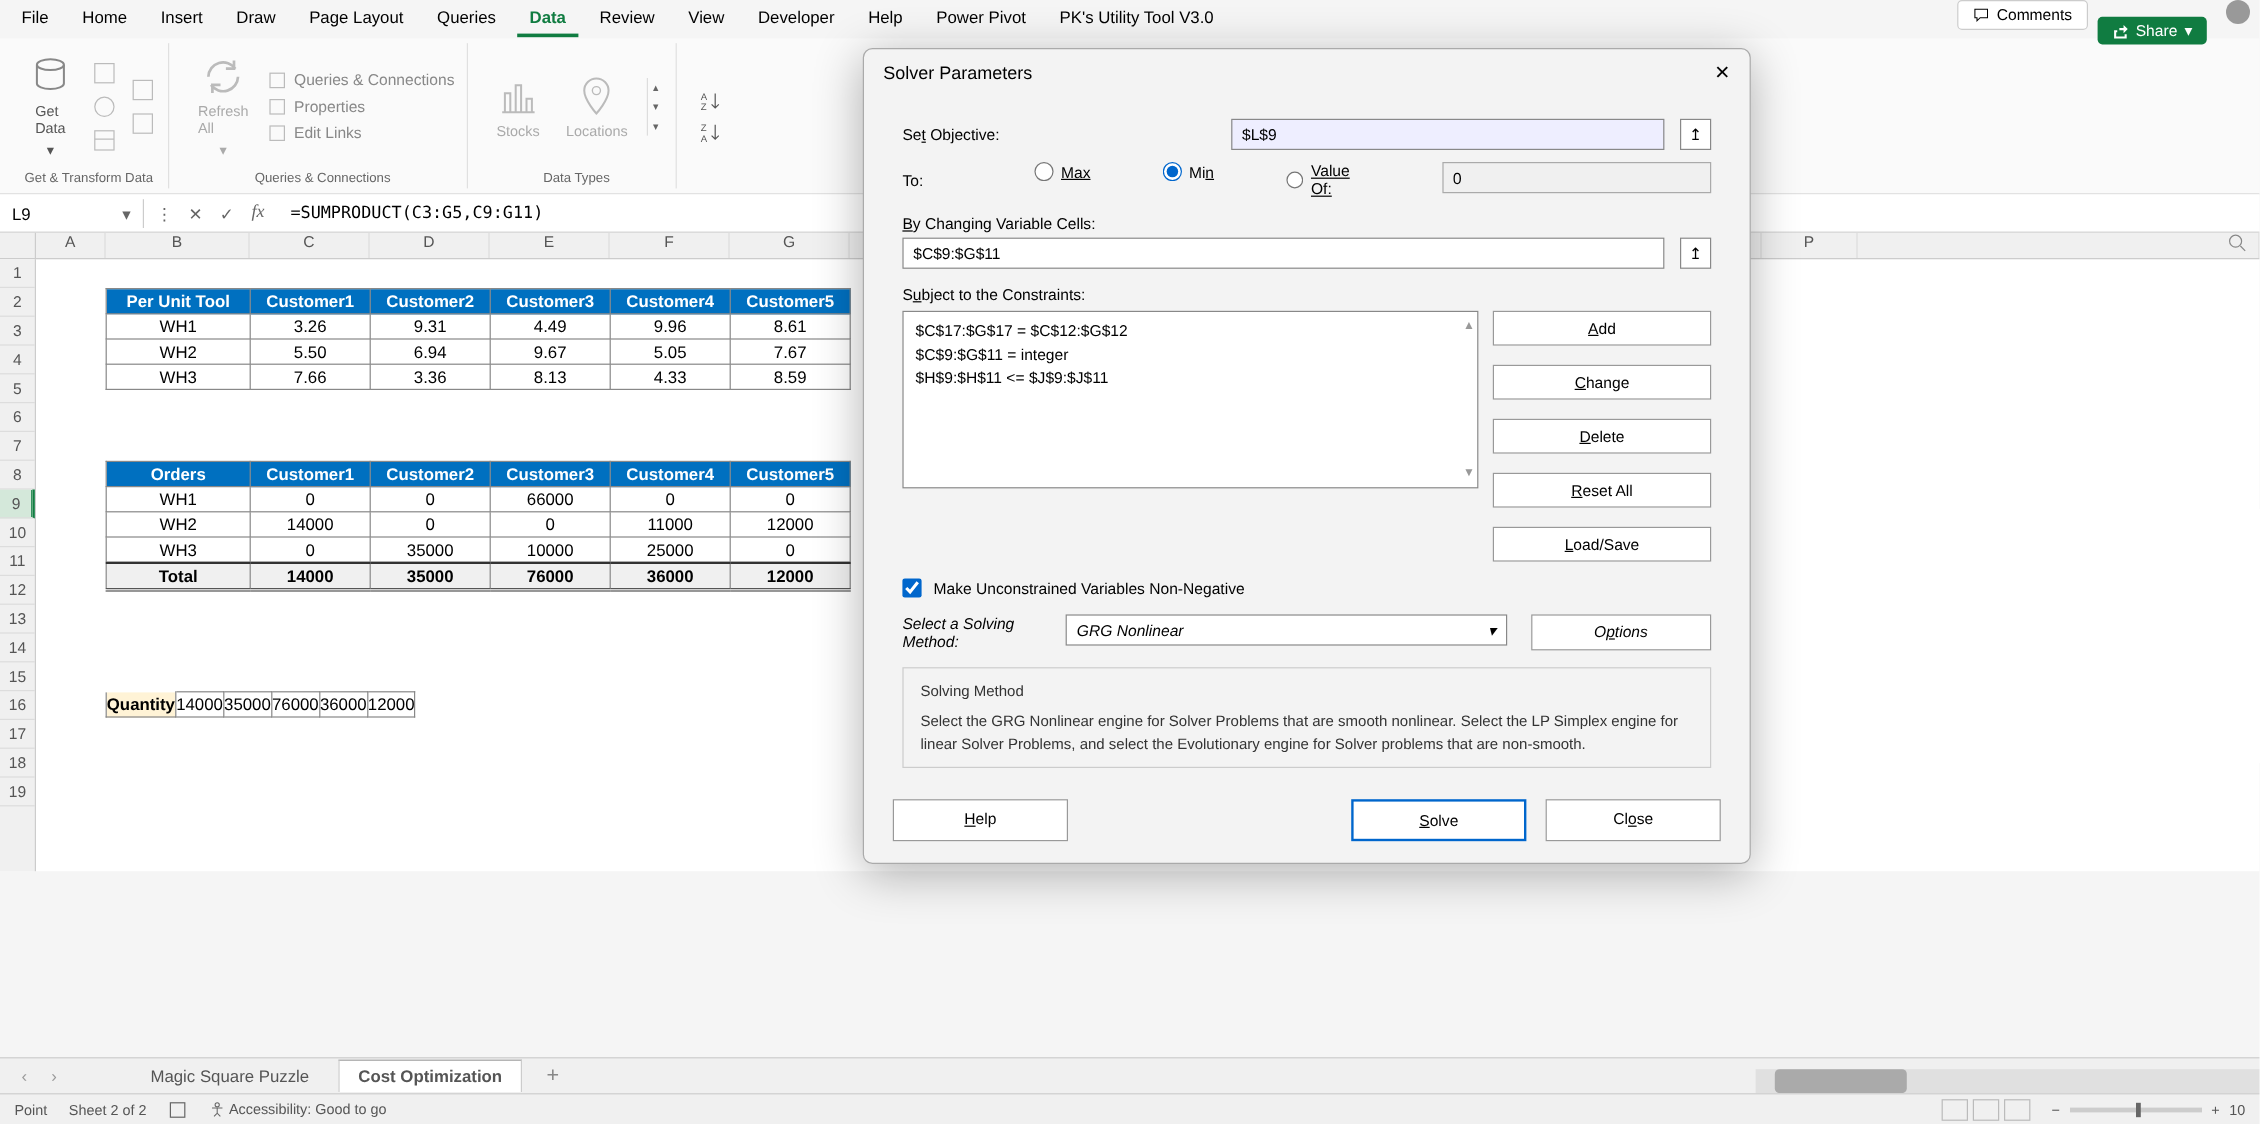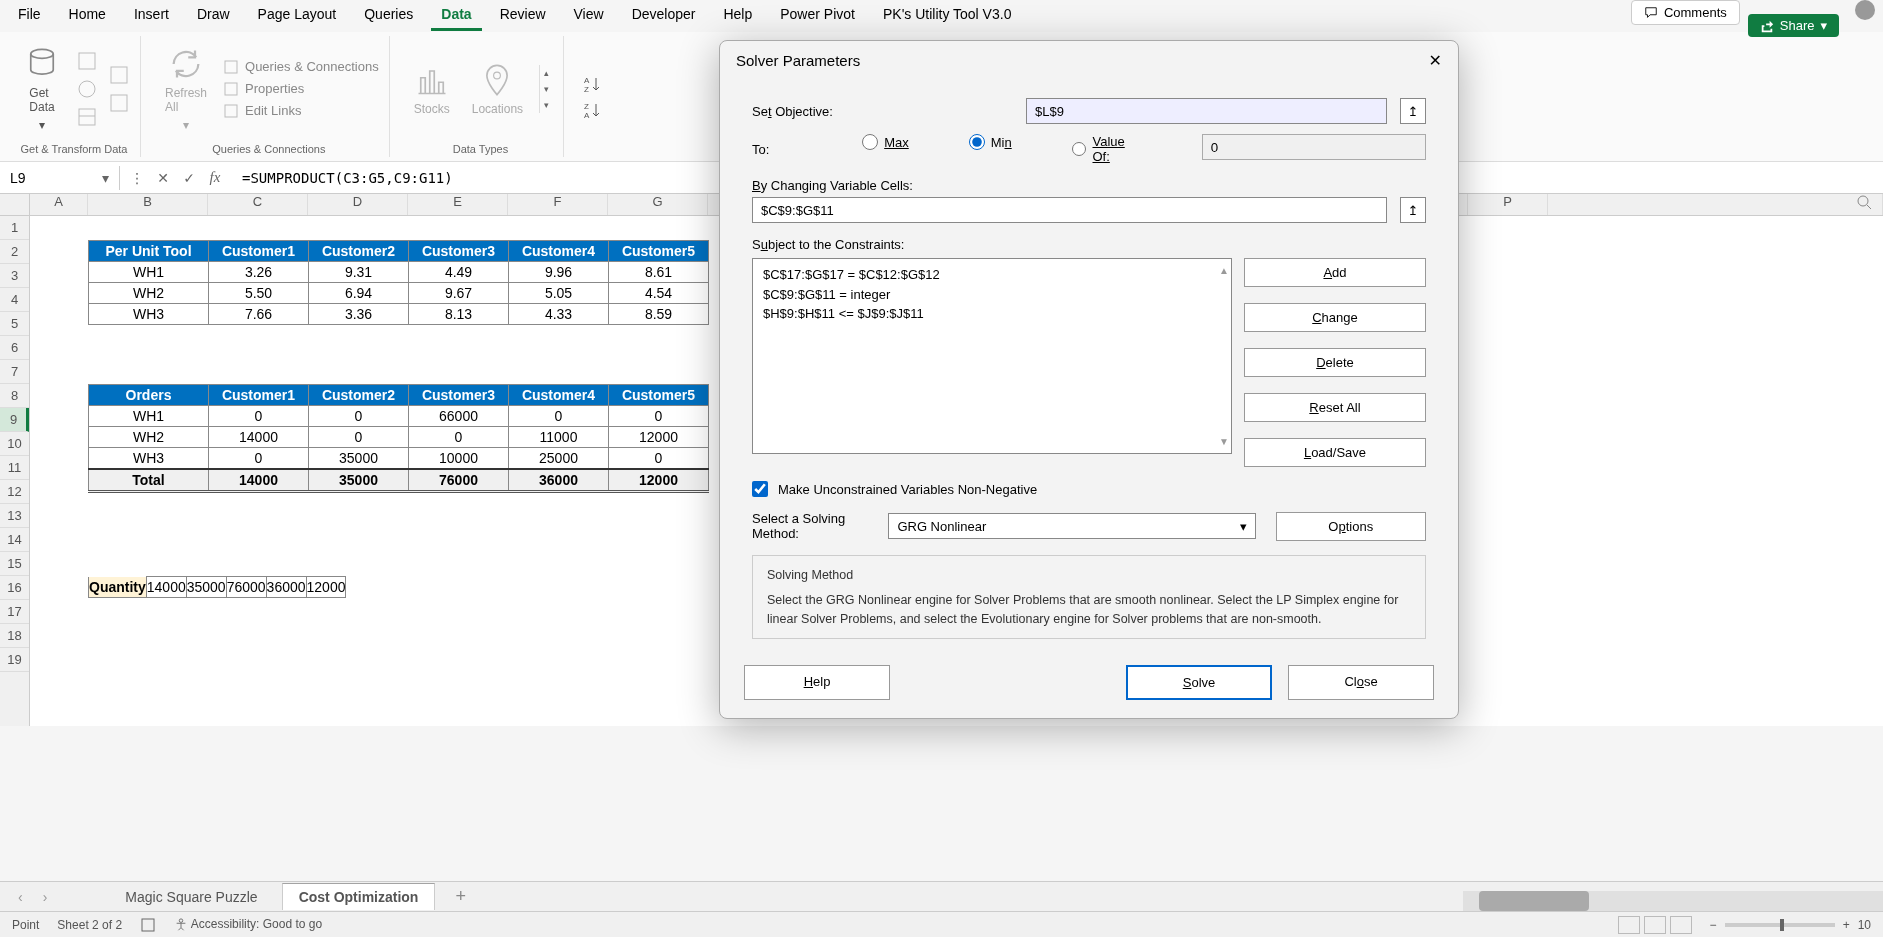--- a/index.html
+++ b/index.html
@@ -64,25 +64,25 @@
 .field-lbl { width: 260px; }
 .text-input { flex: 1; background: #fff; border: 1px solid #888; padding: 4px 8px; font-size: 13px; height: 26px; }
 .refbtn { width: 26px; height: 26px; border: 1px solid #888; background: #fff; margin-left: -1px; display: flex; align-items: center; justify-content: center; }
 .radio-row { display: flex; gap: 60px; margin-left: 60px; align-items: flex-start; }
 .radio-opt { display: flex; align-items: center; gap: 6px; }
 input[type=radio] { width: 16px; height: 16px; accent-color: #0066cc; }
 input[type=checkbox] { width: 16px; height: 16px; accent-color: #0066cc; }
 .num-input { width: 240px; background: #f0f0f0; border: 1px solid #aaa; padding: 4px 8px; height: 26px; }
 .underline { text-decoration: underline; }
 .constraints-box { display: flex; gap: 12px; margin-top: 6px; }
-.constraint-list { width: 480px; height: 196px; background: #fff; border: 1px solid #888; padding: 6px 10px; font-size: 13px; line-height: 1.5; overflow: auto; position: relative; }
+.constraint-list { width: 480px; height: 148px; background: #fff; border: 1px solid #888; padding: 6px 10px; font-size: 13px; line-height: 1.5; overflow: auto; position: relative; }
 .constraint-list .scroll-arrow { position: absolute; right: 2px; font-size: 10px; color: #999; }
 .side-btns { display: flex; flex-direction: column; gap: 16px; flex: 1; }
 .dlg-btn { background: #fff; border: 1px solid #999; padding: 6px 0; text-align: center; cursor: pointer; font-size: 13px; }
-.method-row { display: flex; align-items: center; gap: 20px; margin-top: 14px; }
+.method-row { display: flex; gap: 20px; margin-top: 14px; font-style: italic; }
 .method-sel { width: 378px; background: #fff; border: 1px solid #888; padding: 4px 8px; height: 26px; display: flex; align-items: center; }
 .method-sel .dd { margin-left: auto; }
 .info-box { border: 1px solid #ccc; padding: 10px 14px; margin-top: 14px; font-size: 12.5px; line-height: 1.5; color: #333; }
 .info-box .info-title { margin-bottom: 6px; }
 .dialog-footer { display: flex; padding: 10px 24px 18px 24px; gap: 16px; }
 .dialog-footer .spacer { flex: 1; }
 .foot-btn { width: 146px; padding: 8px 0; background: #fff; border: 1px solid #999; text-align: center; cursor: pointer; }
 .foot-btn.primary { border: 2px solid #0066cc; }
 .checkbox-row { display: flex; align-items: center; gap: 10px; margin-top: 14px; }
 
@@ -325,21 +325,21 @@
             <td>4.49</td>
             <td>9.96</td>
             <td>8.61</td>
           </tr>
       <tr>
             <td class="rowlbl">WH2</td>
             <td>5.50</td>
             <td>6.94</td>
             <td>9.67</td>
             <td>5.05</td>
-            <td>4.54</td>
+            <td>7.67</td>
           </tr>
       <tr>
             <td class="rowlbl">WH3</td>
             <td>7.66</td>
             <td>3.36</td>
             <td>8.13</td>
             <td>4.33</td>
             <td>8.59</td>
           </tr>
     </tbody>

